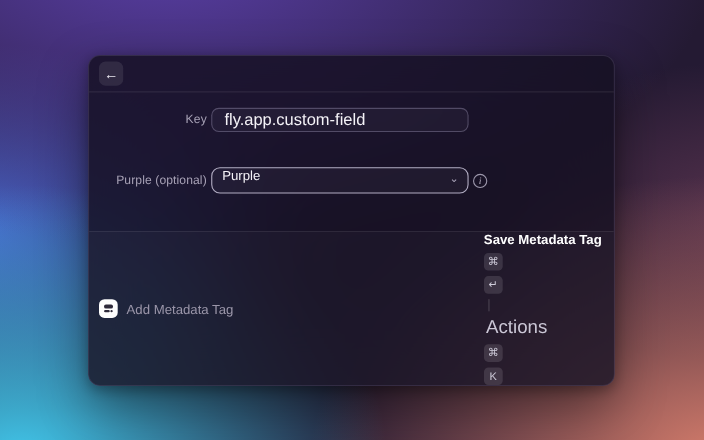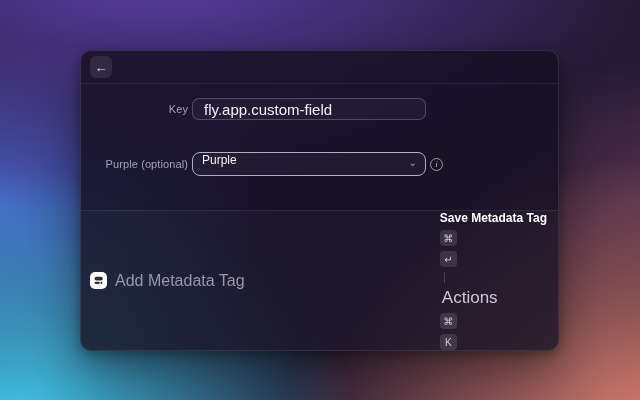--- a/index.html
+++ b/index.html
@@ -121,21 +121,21 @@
     gap:8px;
   }
   .app-icon{
     width:17px;height:17px;
     background:#fdfdfd;
     border-radius:5px;
     display:flex;align-items:center;justify-content:center;
     flex:0 0 auto;
   }
   .cmd-title{
-    font-size:16px;color:#9b96a9;
+    font-size:12px;color:#9b96a9;
     flex:1 1 auto;
   }
   .footer-right{
     display:flex;align-items:flex-start;gap:5px;flex-direction:column;
   }
   .primary-label{
     font-size:12px;font-weight:700;color:#ffffff;
     margin-right:2px;
   }
   .actions-label{

